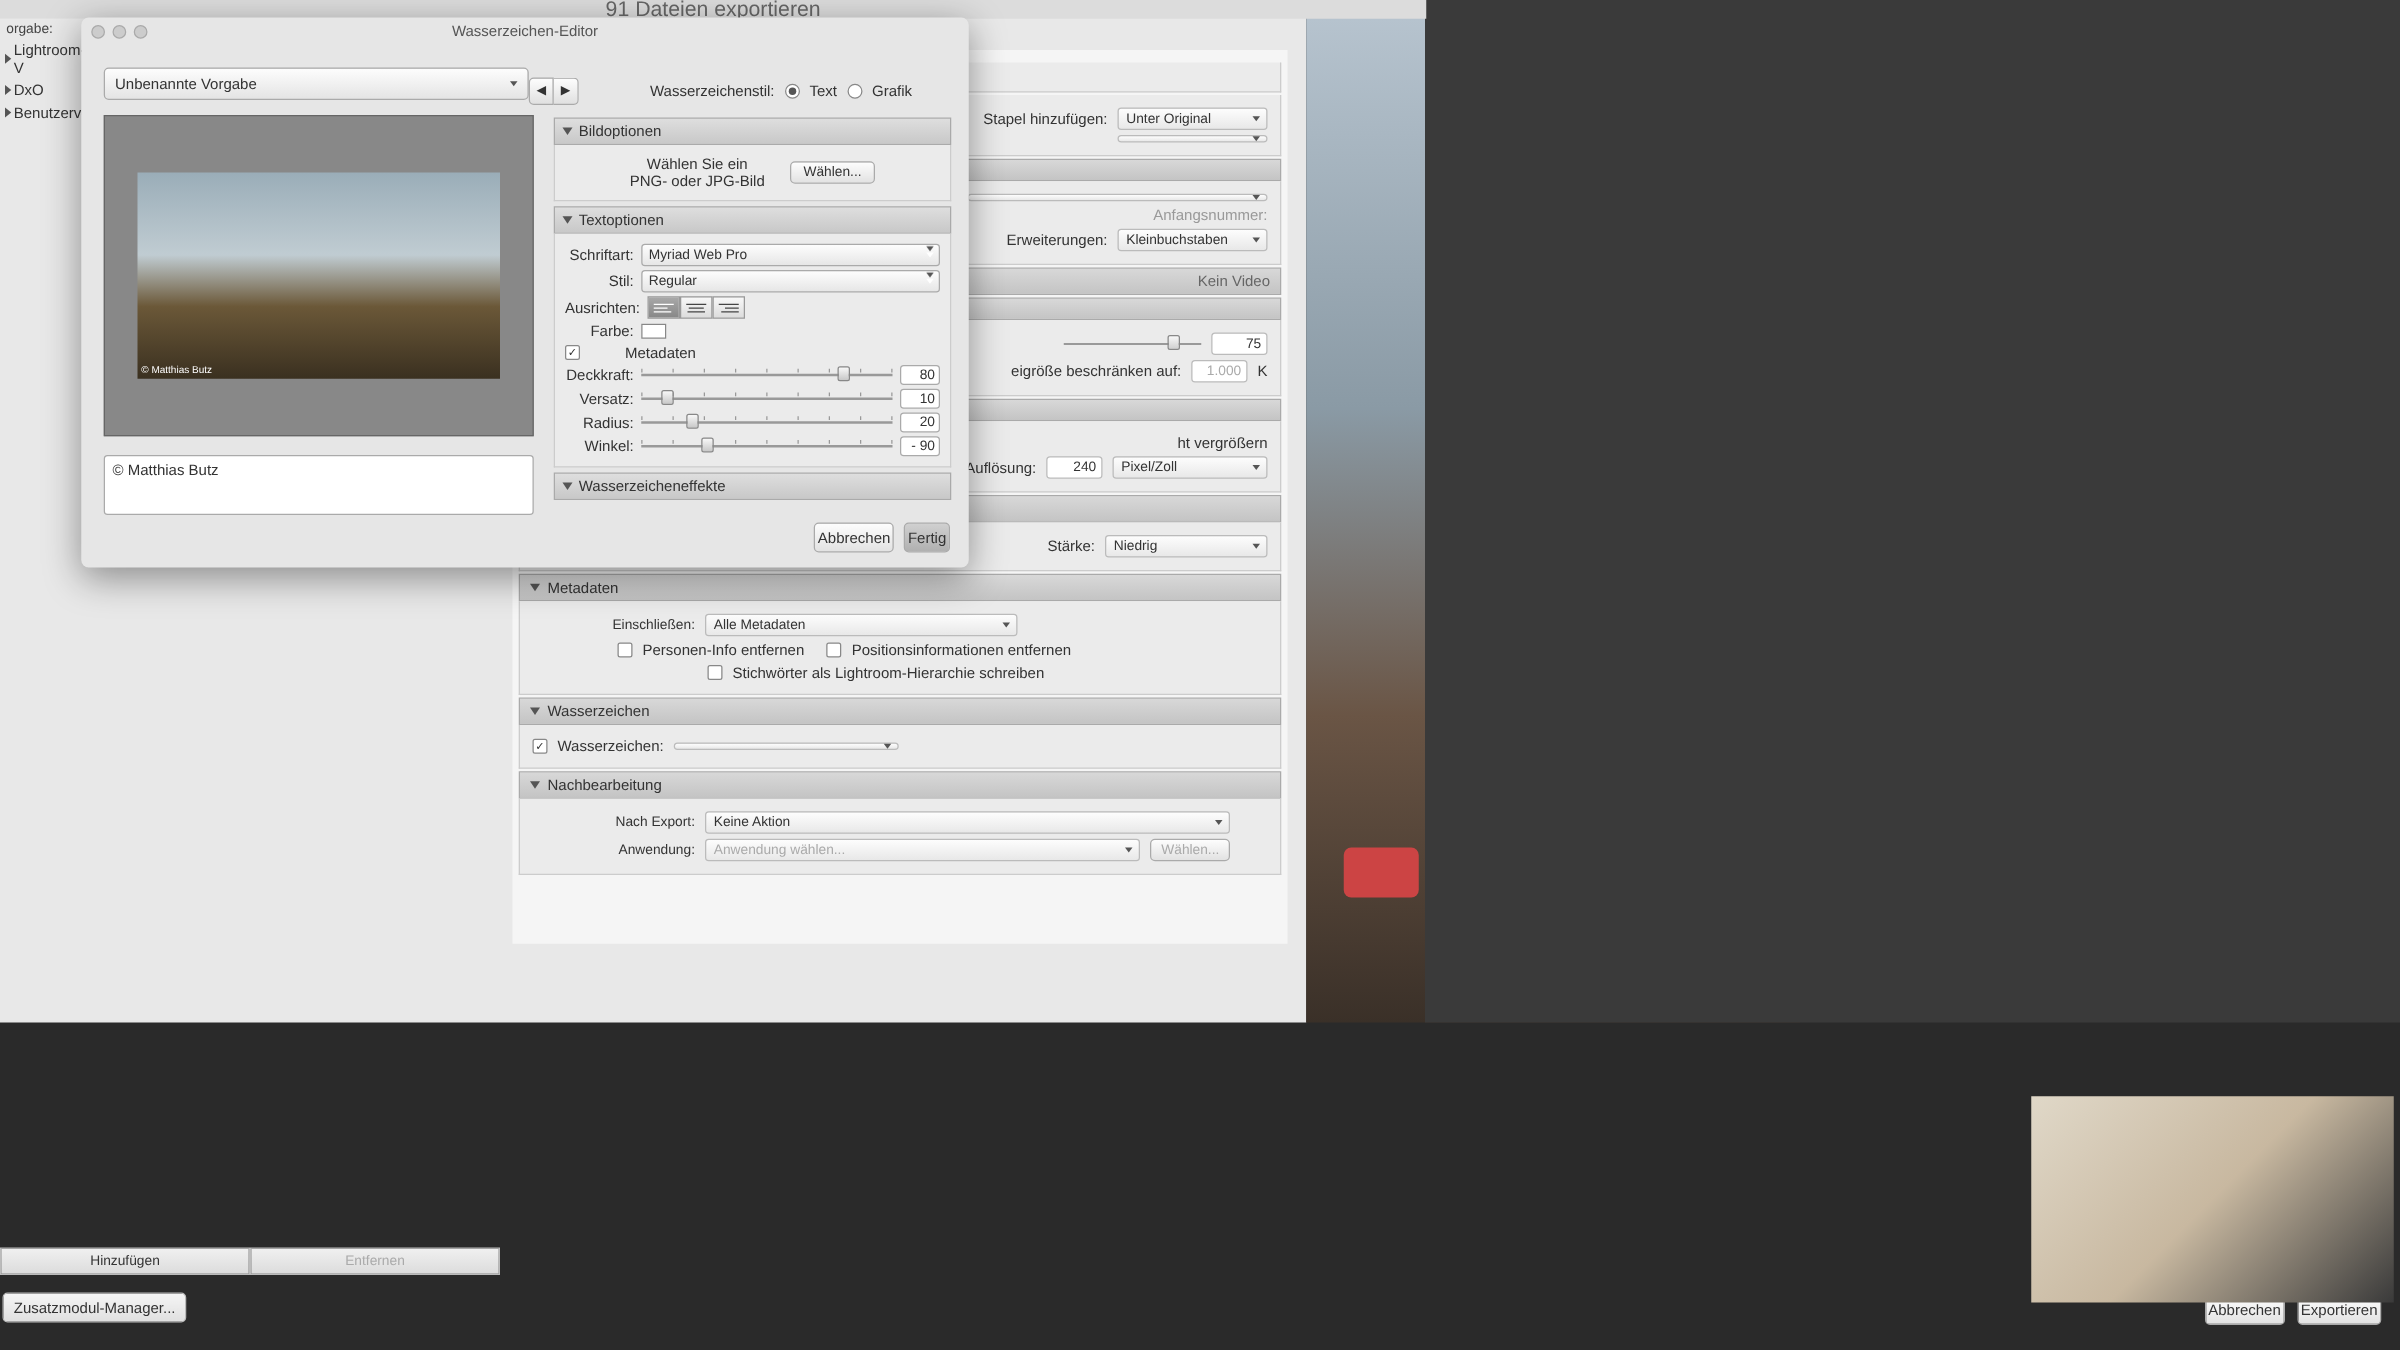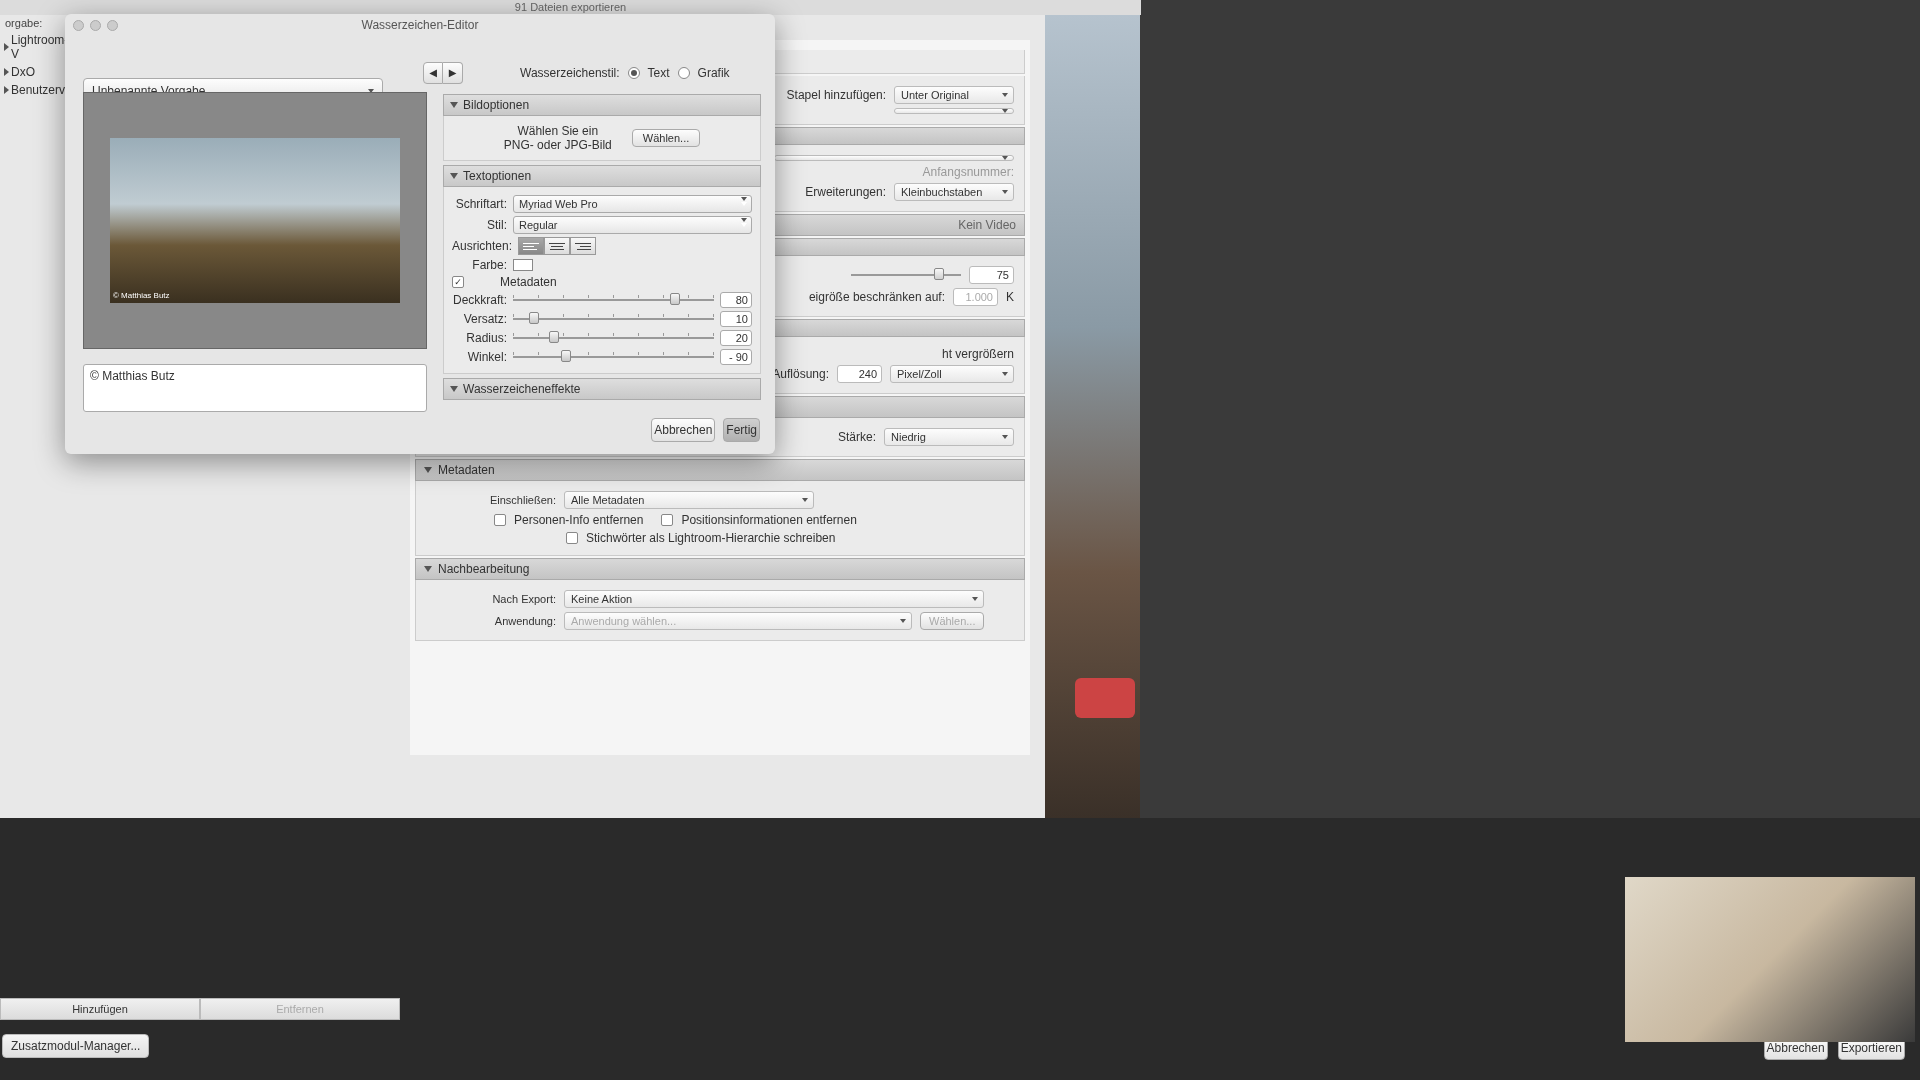--- a/index.html
+++ b/index.html
@@ -2,21 +2,21 @@
 <html><head>
 <meta charset="utf-8">
 <style>
 *{margin:0;padding:0;box-sizing:border-box;font-family:-apple-system,BlinkMacSystemFont,"Helvetica Neue",sans-serif;font-size:12px;color:#333}
 body{background:#2a2a2a;width:1920px;height:1080px;overflow:hidden;position:relative}
 .main-bg{position:absolute;left:0;top:0;width:1045px;height:818px;background:#e8e8e8}
 .right-photo{position:absolute;left:1045px;top:0;width:395px;height:818px;background:linear-gradient(180deg,#b8c5d0 0%,#8a9aa5 40%,#6a5545 70%,#3a3028 100%)}
 .right-photo::after{content:"";position:absolute;bottom:100px;left:30px;width:60px;height:40px;background:#c44;border-radius:6px}
 .dark-panel{position:absolute;left:1140px;top:0;right:0;height:818px;background:#3a3a3a}
 .webcam{position:absolute;right:5px;bottom:38px;width:290px;height:165px;background:linear-gradient(135deg,#e0d8c8 0%,#c8b8a0 50%,#3a3a3a 100%);z-index:100}
-.title-bar{position:absolute;top:0;left:0;width:1141px;height:15px;background:#dcdcdc;text-align:center;font-size:11px;line-height:15px;color:#666}
+.title-bar{position:absolute;top:0;left:0;width:1141px;height:15px;background:#dcdcdc;text-align:center;font-size:17px;line-height:15px;color:#666}
 .sidebar{position:absolute;left:0;top:15px;width:70px;height:740px;background:#e8e8e8}
 .sidebar-label{font-size:11px;color:#444;padding:2px 5px}
 .sidebar-item{font-size:11px;color:#222;padding:2px 4px;display:flex;align-items:center;gap:2px;cursor:pointer}
 .tri{width:0;height:0;border-left:5px solid #555;border-top:4px solid transparent;border-bottom:4px solid transparent;display:inline-block}
 .export-panel{position:absolute;left:410px;top:40px;width:620px;height:715px;background:#f5f5f5}
 .section{margin:0 5px 2px 5px}
 .section-header{background:linear-gradient(180deg,#d8d8d8,#c4c4c4);border:1px solid #aaa;padding:3px 8px;display:flex;align-items:center;gap:6px;font-weight:500;font-size:11px}
 .section-header .disc{width:0;height:0;border-top:6px solid #555;border-left:4px solid transparent;border-right:4px solid transparent}
 .section-body{background:#ebebeb;border:1px solid #ccc;border-top:none;padding:6px 10px}
 .row{display:flex;align-items:center;gap:8px;margin:4px 0}
@@ -32,21 +32,21 @@
 .btn.primary{background:linear-gradient(180deg,#d0d0d0,#b0b0b0)}
 .bottom-bar{position:absolute;left:0;bottom:60px;width:400px;display:flex}
 .bottom-bar .seg{flex:1;text-align:center;padding:4px;background:linear-gradient(180deg,#f0f0f0,#dcdcdc);border:1px solid #bbb;font-size:11px}
 .plugin-btn{position:absolute;left:2px;bottom:22px;padding:4px 8px;background:linear-gradient(180deg,#f5f5f5,#e0e0e0);border:1px solid #bbb;border-radius:4px;font-size:12px}
 .final-btns{position:absolute;right:15px;bottom:20px;display:flex;gap:10px}
 
 .modal{position:absolute;left:65px;top:14px;width:710px;height:440px;background:#e6e6e6;border-radius:6px;box-shadow:0 8px 30px rgba(0,0,0,0.4);z-index:50}
 .modal-title{position:absolute;top:4px;left:0;right:0;text-align:center;font-size:12px;color:#555}
 .traffic{position:absolute;top:6px;left:8px;display:flex;gap:6px}
 .traffic span{width:11px;height:11px;border-radius:50%;background:#ccc;border:1px solid #aaa}
-.preset-select{position:absolute;left:18px;top:64px;width:300px;background:linear-gradient(180deg,#fdfdfd,#e4e4e4);border:1px solid #aaa;border-radius:4px;padding:5px 8px;font-size:12px}
+.preset-select{position:absolute;left:18px;top:40px;width:340px;background:linear-gradient(180deg,#fdfdfd,#e4e4e4);border:1px solid #aaa;border-radius:4px;padding:5px 8px;font-size:12px}
 .preset-select::after{content:"";position:absolute;right:8px;top:50%;transform:translateY(-50%);width:0;height:0;border-top:4px solid #555;border-left:3px solid transparent;border-right:3px solid transparent}
 .nav-btns{position:absolute;left:358px;top:48px;display:flex}
 .nav-btns .nb{width:20px;height:22px;background:linear-gradient(180deg,#fdfdfd,#e0e0e0);border:1px solid #aaa;text-align:center;line-height:20px;font-size:10px}
 .nav-btns .nb:first-child{border-radius:4px 0 0 4px}
 .nav-btns .nb:last-child{border-radius:0 4px 4px 0;border-left:none}
 .wm-style{position:absolute;left:455px;top:52px;display:flex;align-items:center;gap:8px;font-size:12px}
 .radio{width:12px;height:12px;border:1px solid #888;border-radius:50%;background:#fff;display:inline-flex;align-items:center;justify-content:center}
 .radio.on::after{content:"";width:6px;height:6px;background:#555;border-radius:50%}
 .preview{position:absolute;left:18px;top:78px;width:344px;height:257px;background:#888;border:1px solid #666;display:flex;align-items:center;justify-content:center}
 .preview-img{width:290px;height:165px;background:linear-gradient(180deg,#9aadb8 0%,#c0ccd2 40%,#6b5838 65%,#3a3020 100%);position:relative}
@@ -200,20 +200,33 @@
       </div>
       <div class="row" style="margin-left:140px">
         <span class="checkbox"></span>
           <span>Stichwörter als Lightroom-Hierarchie schreiben</span>
       </div>
     </div>
   </div>
   <div class="section">
     <div class="section-header">
         <span class="disc"></span>
+        <span>Wasserzeichen</span>
+      </div>
+    <div class="section-body">
+      <div class="row">
+        <span class="checkbox checked"></span>
+        <span>Wasserzeichen:</span>
+        <div class="select" style="width:180px"></div>
+      </div>
+    </div>
+  </div>
+  <div class="section">
+    <div class="section-header">
+        <span class="disc"></span>
         <span>Nachbearbeitung</span>
       </div>
     <div class="section-body">
       <div class="row">
         <label style="min-width:130px">Nach Export:</label>
         <div class="select" style="width:420px">Keine Aktion</div>
       </div>
       <div class="row">
         <label style="min-width:130px">Anwendung:</label>
         <div class="select" style="width:348px;color:#aaa">Anwendung wählen...</div>

